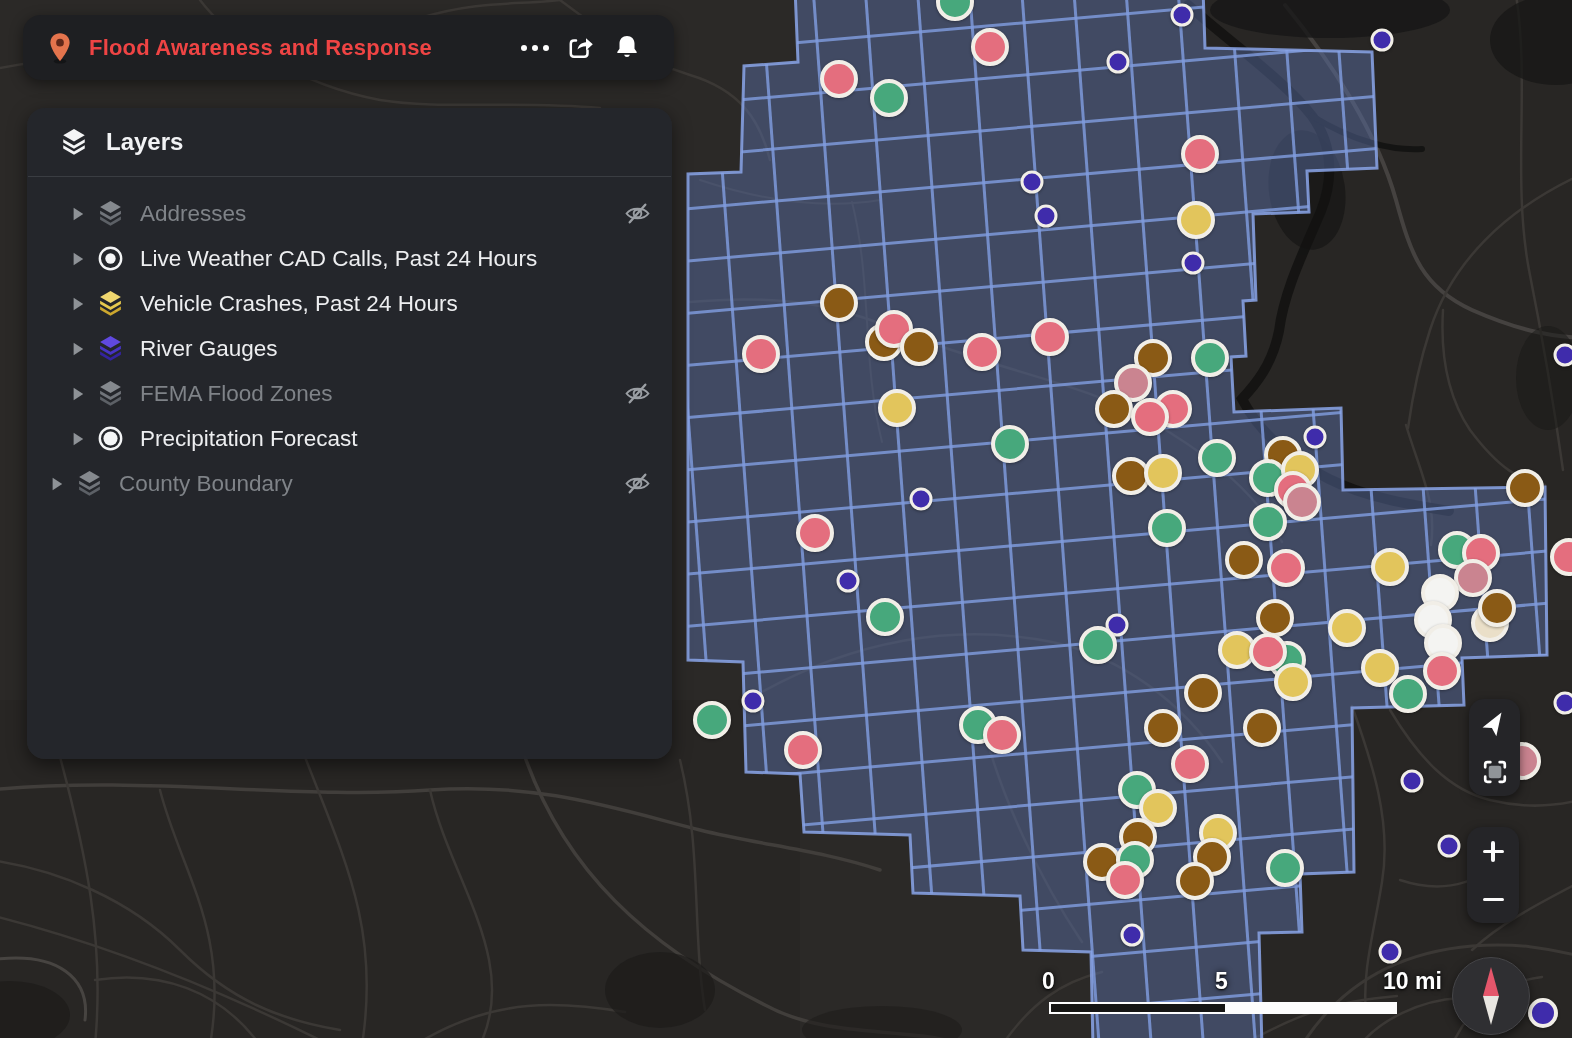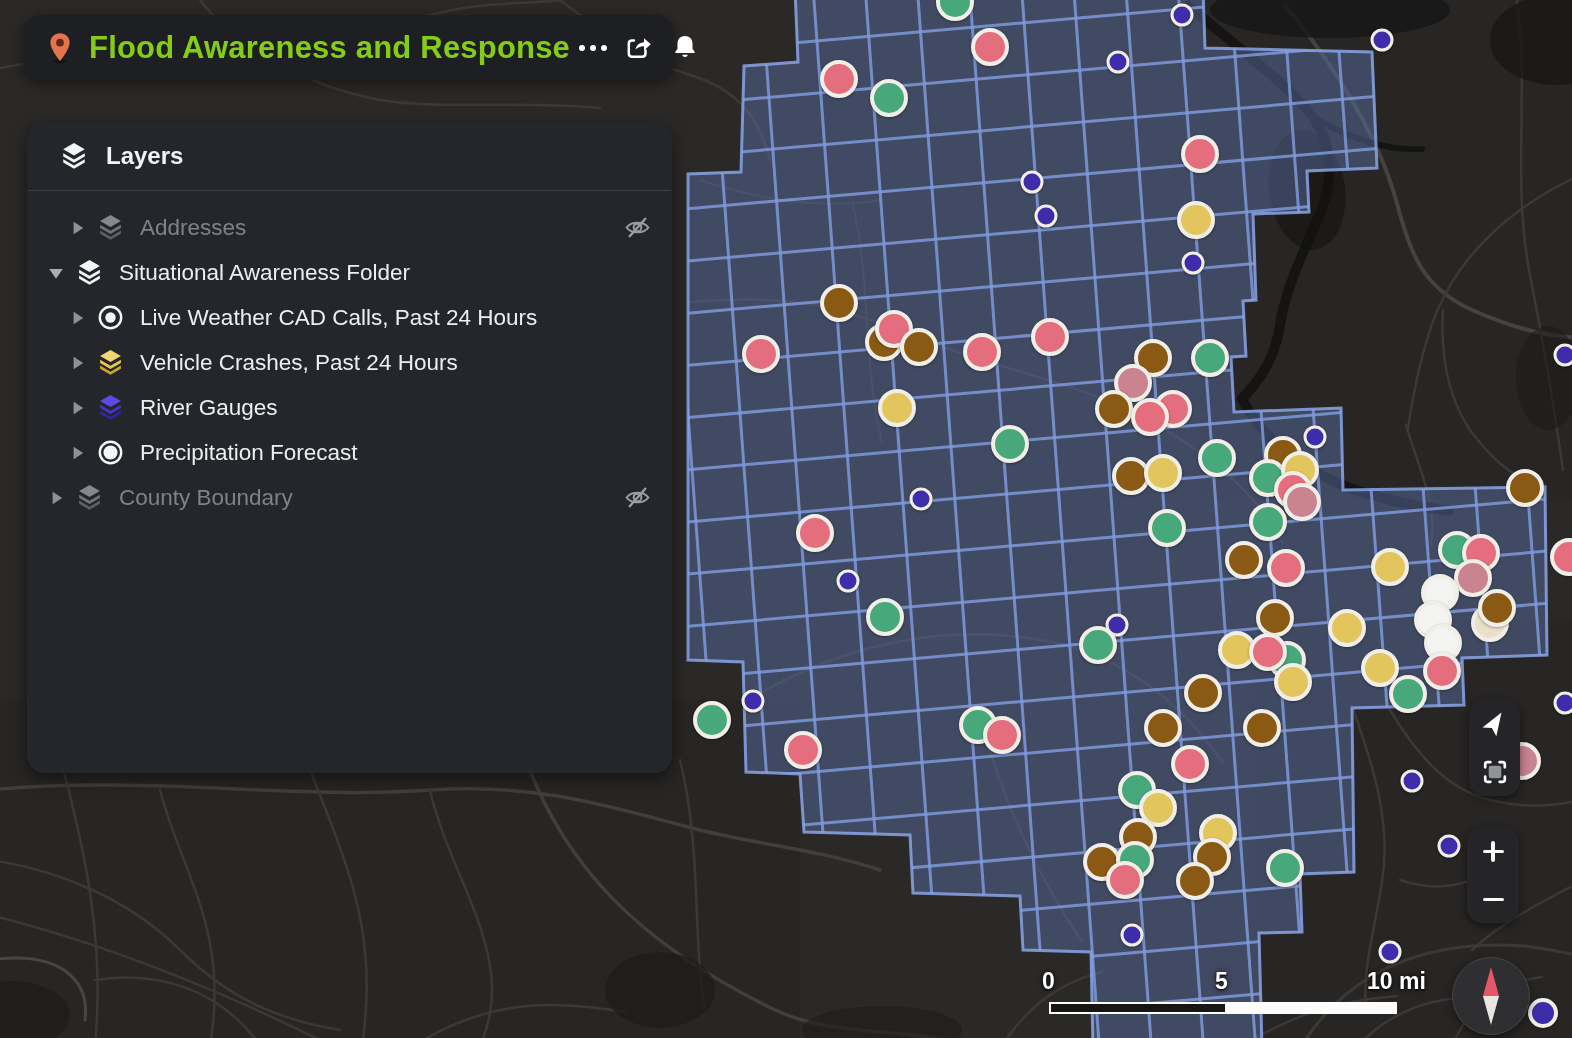--- a/index.html
+++ b/index.html
@@ -4,25 +4,25 @@
 <style>
   html,body{margin:0;padding:0;background:#2a2826;}
   #stage{position:relative;width:1572px;height:1038px;overflow:hidden;font-family:"Liberation Sans",sans-serif;}
   #basemap{position:absolute;left:0;top:0;z-index:0;}
   #markers{position:absolute;left:0;top:0;width:100%;height:100%;z-index:1;}
   .dot{position:absolute;border-radius:50%;box-sizing:border-box;border:4px solid #f1eee7;transform:translate(-50%,-50%);box-shadow:0 1px 3px rgba(0,0,0,.35);}
   .dot.small{border-width:3px;}
   
   #titlebar{position:absolute;left:23px;top:15px;width:651px;height:65px;background:#1e1f22;border-radius:18px;z-index:3;display:flex;align-items:center;box-shadow:0 4px 14px rgba(0,0,0,.45);}
   #titlebar .pin{margin-left:24px;width:26px;height:32px;flex:none;}
-  #titlebar .title{margin-left:16px;color:#84cc16;font-size:31px;font-weight:700;letter-spacing:.2px;white-space:nowrap;}
+  #titlebar .title{margin-left:16px;color:#ef4444;font-size:22px;font-weight:700;letter-spacing:.2px;white-space:nowrap;}
   #titlebar .spacer{flex:1;}
   .tb-btn{display:flex;align-items:center;justify-content:center;width:46px;height:44px;flex:none;}
   
-  #panel{position:absolute;left:27px;top:122px;width:645px;height:651px;background:rgba(36,38,43,.97);border-radius:18px;z-index:3;box-shadow:0 6px 18px rgba(0,0,0,.5);text-align:right;}
+  #panel{position:absolute;left:27px;top:108px;width:645px;height:651px;background:rgba(36,38,43,.97);border-radius:18px;z-index:3;box-shadow:0 6px 18px rgba(0,0,0,.5);text-align:right;}
   #panel .hdr{display:flex;align-items:center;height:68px;padding-left:33px;}
   #panel .hdr .hdr-label{margin-left:18px;color:#f2f3f5;font-size:24px;font-weight:600;}
   #panel .divider{height:1px;background:#3a3d42;margin:0 1px;}
   #rows{padding-top:14px;}
   .row{display:flex;align-items:center;height:45px;padding-left:18px;position:relative;}
   .row .tri{width:22px;height:22px;flex:none;display:flex;align-items:center;justify-content:center;}
   .row .licon{width:27px;height:27px;flex:none;margin-left:9px;display:flex;align-items:center;justify-content:center;}
   .row .lbl{margin-left:16px;font-size:22.5px;color:#edeef0;white-space:nowrap;}
   .row.dim .lbl{color:#7f8388;}
   .row .eye{position:absolute;right:21px;top:9px;width:27px;height:27px;}
@@ -35,21 +35,21 @@
   .plusbar::before{content:"";position:absolute;left:0;top:9px;width:21px;height:3.4px;background:#fbfbfb;border-radius:2px;}
   .plusbar.v::after{content:"";position:absolute;left:8.8px;top:0;width:3.4px;height:21px;background:#fbfbfb;border-radius:2px;}
   
   #compass{position:absolute;left:1452px;top:957px;width:78px;height:78px;border-radius:50%;background:#2f2f32;border:1px solid #454548;box-sizing:border-box;z-index:3;display:flex;align-items:center;justify-content:center;box-shadow:0 3px 10px rgba(0,0,0,.5);}
   
   #scalebar{position:absolute;left:1035px;top:968px;z-index:2;width:420px;}
   #scalebar .labels{position:relative;height:30px;color:#fff;font-size:23px;font-weight:700;text-shadow:0 1px 2px #000,0 0 6px rgba(0,0,0,.8);}
   #scalebar .labels span{white-space:nowrap;}
   #scalebar .l0{position:absolute;left:7px;}
   #scalebar .l5{position:absolute;left:180px;}
-  #scalebar .l10{position:absolute;left:332px;}
+  #scalebar .l10{position:absolute;left:348px;}
   #scalebar .bar{position:relative;margin-left:14px;margin-top:4px;width:348px;height:12px;background:#fdfdfd;border:2px solid #fdfdfd;box-sizing:border-box;}
   #scalebar .bar .dark{position:absolute;left:0;top:0;width:174px;height:100%;background:#161614;}
 </style>
 </head>
 <body>
 
 <div id="stage">
 
   <svg id="basemap" width="1572" height="1038" viewBox="0 0 1572 1038">
     <rect x="0" y="0" width="1572" height="1038" fill="#2b2927"></rect>
@@ -327,35 +327,20 @@
             </svg>
           </div>
           <div class="lbl">Addresses</div>
           <div class="eye"><svg width="27" height="27" viewBox="0 0 26 26">
      <path d="M2.5,13 C7,6.8 19,6.8 23.5,13 C19,19.2 7,19.2 2.5,13 Z" fill="none" stroke="#9b9fa4" stroke-width="1.9"></path>
      <circle cx="13" cy="13" r="3.7" fill="none" stroke="#9b9fa4" stroke-width="1.9"></circle>
      <path d="M5.5,21.5 L20.5,4.5" stroke="#9b9fa4" stroke-width="2.3" stroke-linecap="round"></path>
             </svg></div>
         </div>
         <div class="row">
-          <div class="tri" style="margin-left:0px">
-            <svg width="18" height="18" viewBox="0 0 16 16">
-              <path d="M2 4.5 L14 4.5 L8 13 Z" fill="#a9adb2"></path>
-            </svg>
-          </div>
-          <div class="licon">
-            <svg width="27" height="27" viewBox="0 0 24 26">
-     <path d="M12 1 L22 6.8 L12 12.6 L2 6.8 Z" fill="#f4f5f6"></path>
-     <path d="M2 10.4 L12 16.2 L22 10.4 L22 13.5 L12 19.3 L2 13.5 Z" fill="#f4f5f6"></path>
-     <path d="M2 16 L12 21.8 L22 16 L22 19.1 L12 24.9 L2 19.1 Z" fill="#f4f5f6"></path>
-            </svg>
-          </div>
-          <div class="lbl">Situational Awareness Folder</div>
-        </div>
-        <div class="row">
           <div class="tri" style="margin-left:21px">
             <svg width="18" height="18" viewBox="0 0 16 16">
               <path d="M5 2.5 L13.5 8 L5 13.5 Z" fill="#8e9297"></path>
             </svg>
           </div>
           <div class="licon">
             <svg width="27" height="27" viewBox="0 0 26 26">
      <circle cx="13" cy="13" r="10.3" fill="none" stroke="#f4f5f6" stroke-width="2.3"></circle>
      <circle cx="13" cy="13" r="5" fill="#f4f5f6"></circle>
             </svg>
@@ -384,20 +369,40 @@
             </svg>
           </div>
           <div class="licon">
             <svg width="27" height="27" viewBox="0 0 24 26">
      <path d="M12 1 L22 6.8 L12 12.6 L2 6.8 Z" fill="#6049e0"></path>
      <path d="M2 10.4 L12 16.2 L22 10.4 L22 13.5 L12 19.3 L2 13.5 Z" fill="#4734c4"></path>
      <path d="M2 16 L12 21.8 L22 16 L22 19.1 L12 24.9 L2 19.1 Z" fill="#3423a0"></path>
             </svg>
           </div>
           <div class="lbl">River Gauges</div>
+        </div>
+        <div class="row dim">
+          <div class="tri" style="margin-left:21px">
+            <svg width="18" height="18" viewBox="0 0 16 16">
+              <path d="M5 2.5 L13.5 8 L5 13.5 Z" fill="#8e9297"></path>
+            </svg>
+          </div>
+          <div class="licon">
+            <svg width="27" height="27" viewBox="0 0 24 26">
+     <path d="M12 1 L22 6.8 L12 12.6 L2 6.8 Z" fill="#85898e"></path>
+     <path d="M2 10.4 L12 16.2 L22 10.4 L22 13.5 L12 19.3 L2 13.5 Z" fill="#70747a"></path>
+     <path d="M2 16 L12 21.8 L22 16 L22 19.1 L12 24.9 L2 19.1 Z" fill="#5c6066"></path>
+            </svg>
+          </div>
+          <div class="lbl">FEMA Flood Zones</div>
+          <div class="eye"><svg width="27" height="27" viewBox="0 0 26 26">
+     <path d="M2.5,13 C7,6.8 19,6.8 23.5,13 C19,19.2 7,19.2 2.5,13 Z" fill="none" stroke="#9b9fa4" stroke-width="1.9"></path>
+     <circle cx="13" cy="13" r="3.7" fill="none" stroke="#9b9fa4" stroke-width="1.9"></circle>
+     <path d="M5.5,21.5 L20.5,4.5" stroke="#9b9fa4" stroke-width="2.3" stroke-linecap="round"></path>
+            </svg></div>
         </div>
         <div class="row">
           <div class="tri" style="margin-left:21px">
             <svg width="18" height="18" viewBox="0 0 16 16">
               <path d="M5 2.5 L13.5 8 L5 13.5 Z" fill="#8e9297"></path>
             </svg>
           </div>
           <div class="licon">
             <svg width="27" height="27" viewBox="0 0 26 26">
      <circle cx="13" cy="13" r="10.3" fill="none" stroke="#f4f5f6" stroke-width="2.3"></circle>

